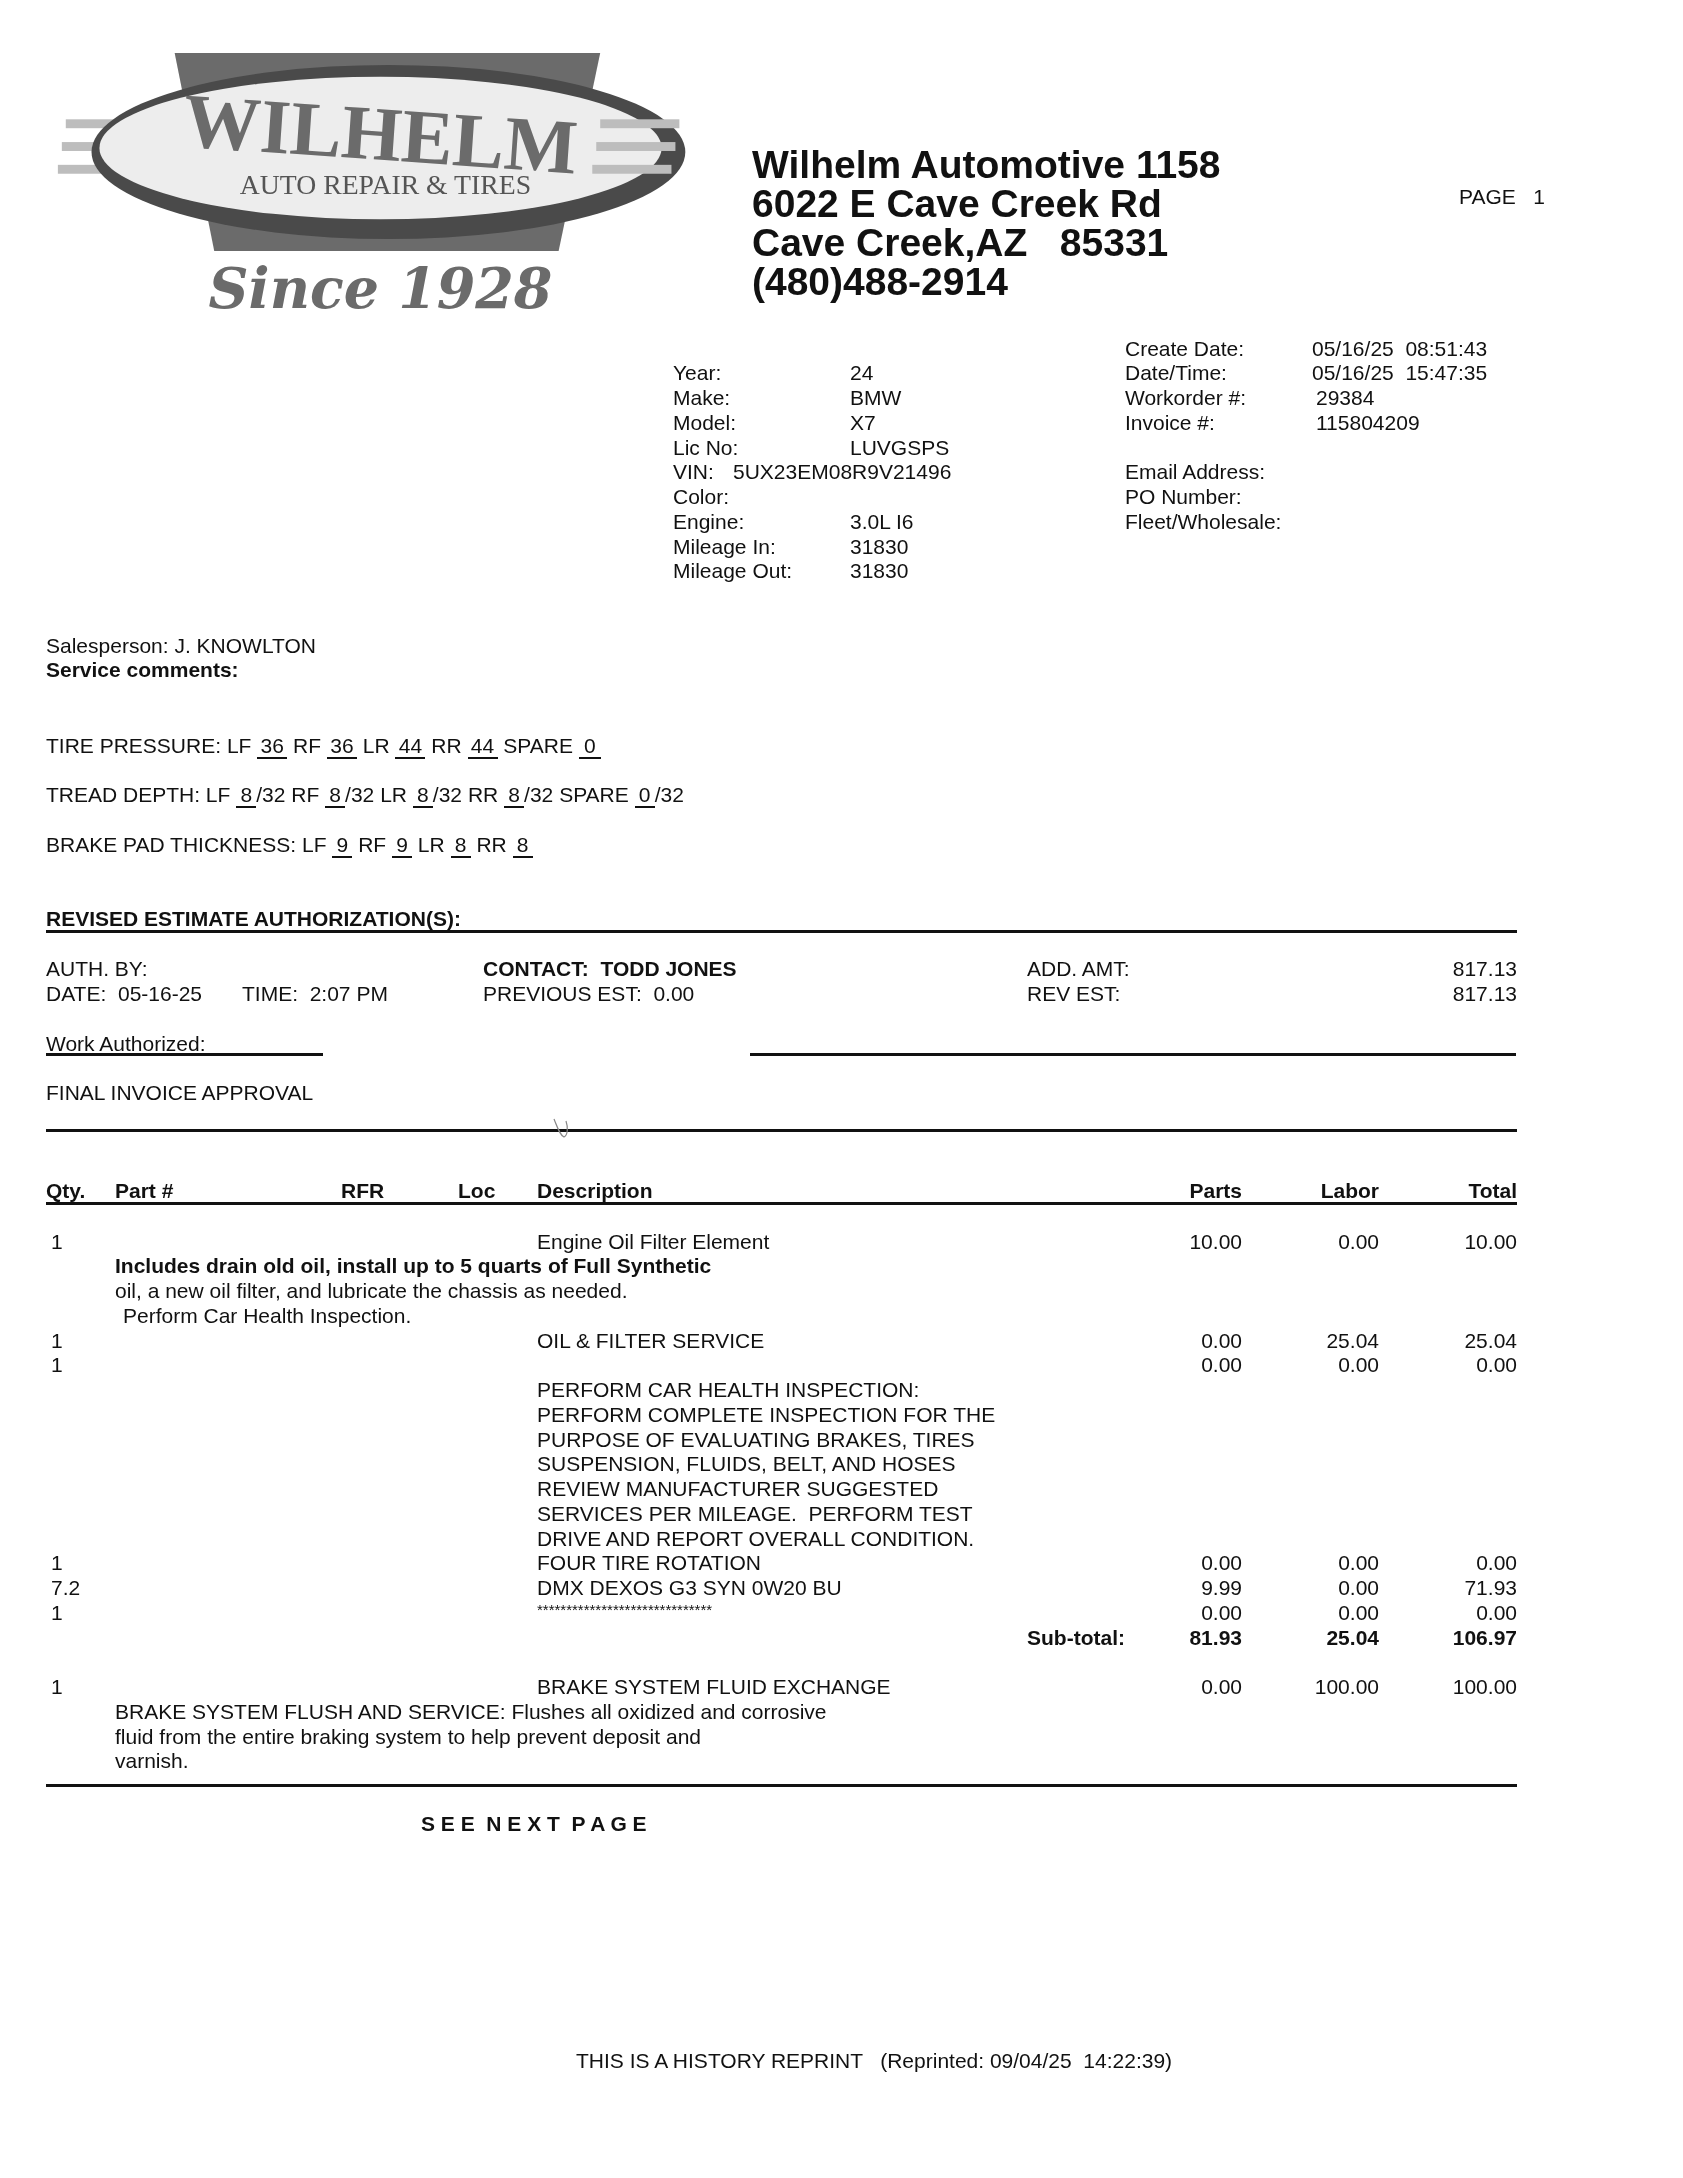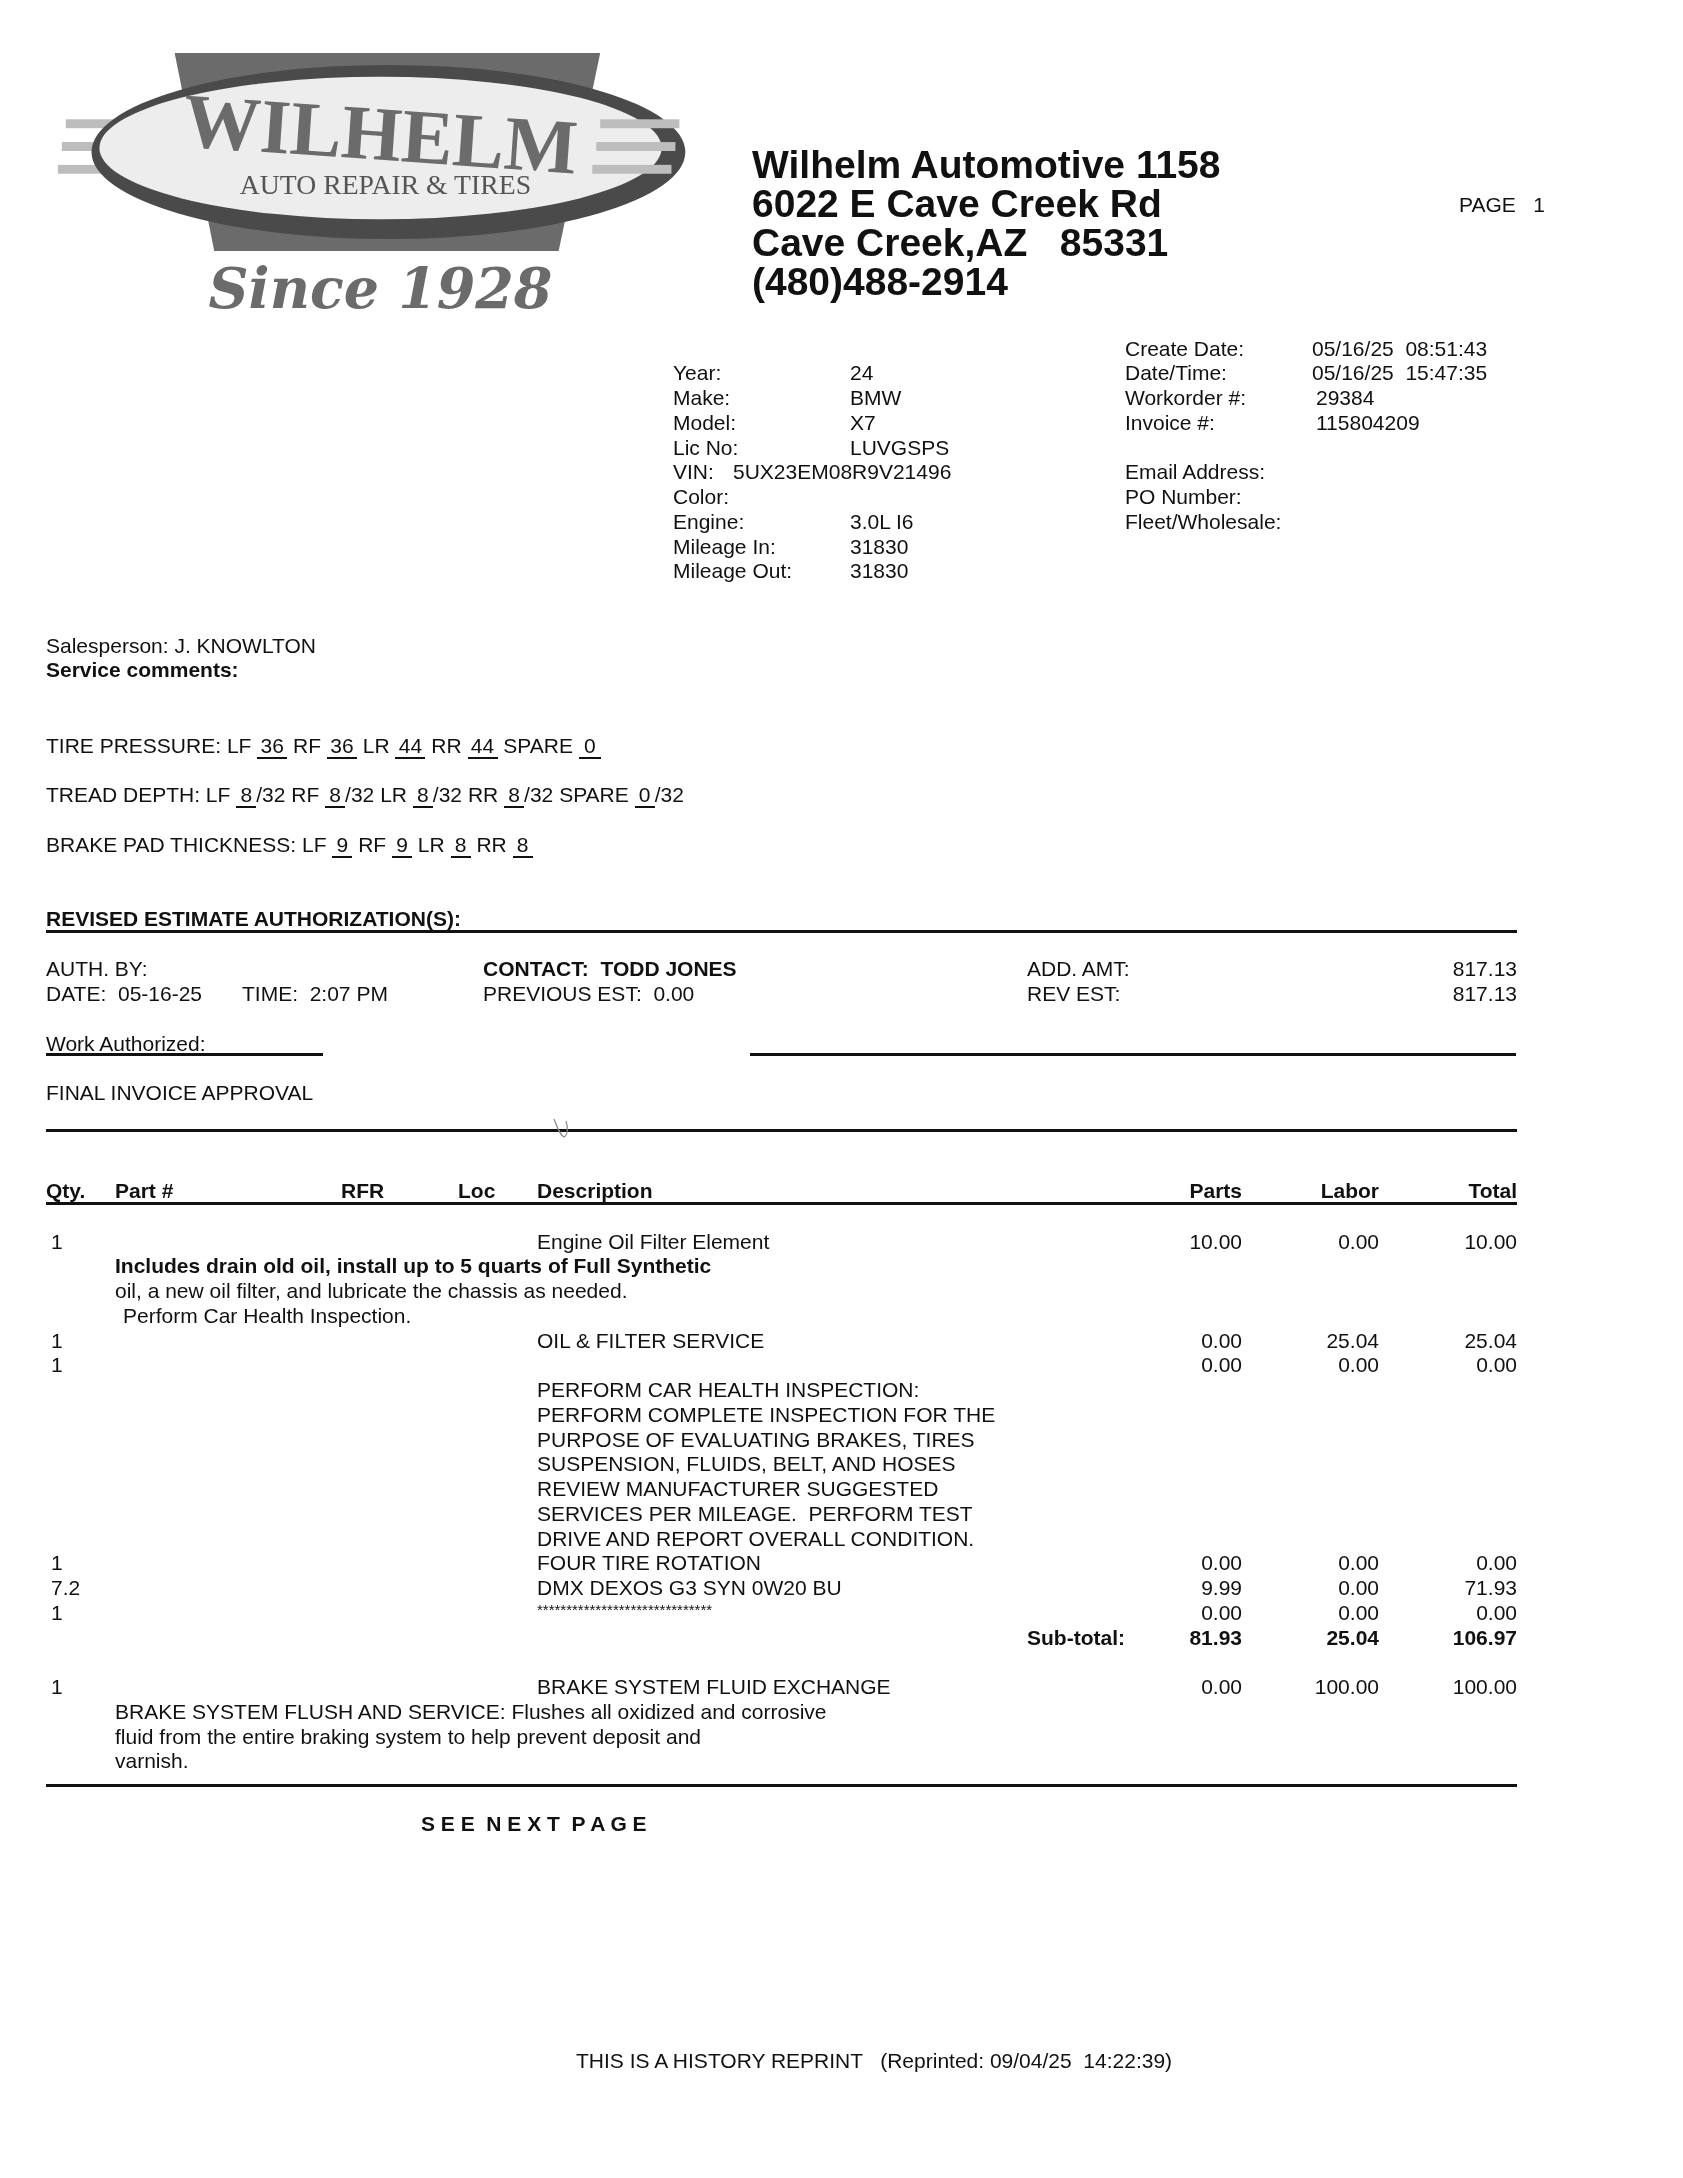--- a/index.html
+++ b/index.html
@@ -43,21 +43,21 @@
   <text x="340" y="108" text-anchor="middle" font-family="Liberation Serif, serif" font-weight="bold" font-size="78" fill="#6b6b6b" transform="rotate(4 340 80)">WILHELM</text>
   <text x="345" y="142" text-anchor="middle" font-family="Liberation Serif, serif" font-size="28" fill="#555">AUTO REPAIR &amp; TIRES</text>
   <text x="340" y="258" text-anchor="middle" font-family="DejaVu Serif, serif" font-style="italic" font-weight="bold" font-size="56" fill="#6b6b6b">Since 1928</text>
 </svg>
 
 <div class="abs shop" style="left:752px; top:145px;">Wilhelm Automotive 1158</div>
 <div class="abs shop" style="left:752px; top:184px;">6022 E Cave Creek Rd</div>
 <div class="abs shop" style="left:752px; top:223px;">Cave Creek,AZ   85331</div>
 <div class="abs shop" style="left:752px; top:262px;">(480)488-2914</div>
 
-<div class="abs txt" style="left:1459px; top:192px;"><span>PAGE</span><span>   </span><span>1</span></div>
+<div class="abs txt" style="left:1459px; top:184px;"><span>PAGE</span><span>   </span><span>1</span></div>
 
 <div>
   <div class="abs txt" style="left:673px; top:360px;">Year:</div>
   <div class="abs txt" style="left:850px; top:360px;">24</div>
   <div class="abs txt" style="left:673px; top:385px;">Make:</div>
   <div class="abs txt" style="left:850px; top:385px;">BMW</div>
   <div class="abs txt" style="left:673px; top:410px;">Model:</div>
   <div class="abs txt" style="left:850px; top:410px;">X7</div>
   <div class="abs txt" style="left:673px; top:435px;">Lic No:</div>
   <div class="abs txt" style="left:850px; top:435px;">LUVGSPS</div>

